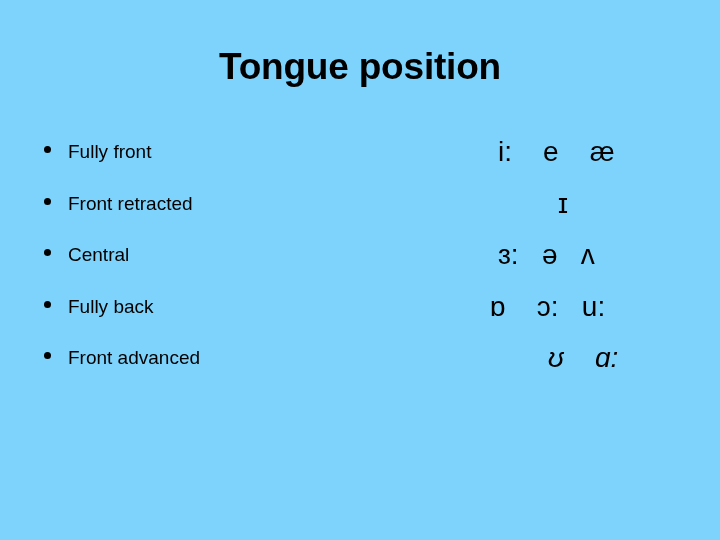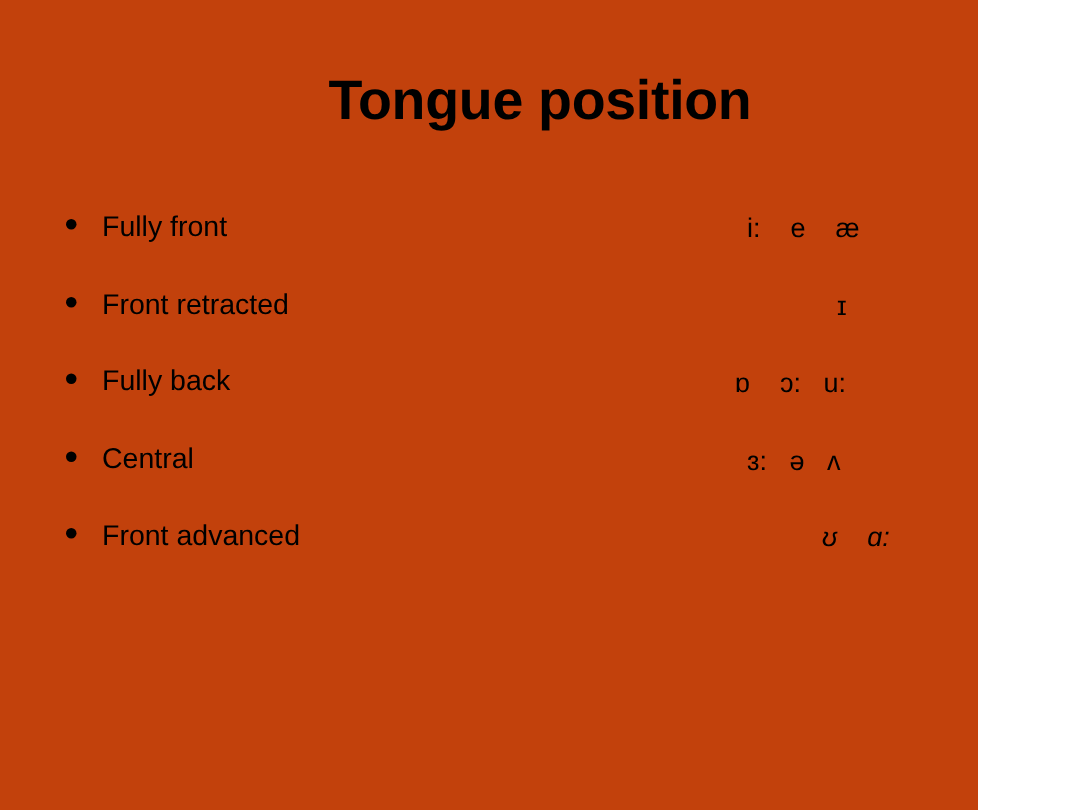--- a/index.html
+++ b/index.html
@@ -10,23 +10,23 @@
     width: 720px;
     height: 540px;
     background: #ffffff;
     font-family: "Liberation Sans", sans-serif;
     color: #000000;
     overflow: hidden;
   }
 
   .slide {
     position: relative;
-    width: 652px;
+    width: 720px;
     height: 540px;
-    background: #c2410c;
+    background: #7dd3fc;
     box-sizing: border-box;
   }
 
   
   .slide-title {
     position: absolute;
     left: 0;
     top: 44px;
     width: 720px;
     text-align: center;
@@ -68,21 +68,21 @@
     top: 0;
     font-size: 19px;
     line-height: 38px;
     color: #000000;
     white-space: nowrap;
   }
 
   .symbol-group {
     position: absolute;
     top: 0;
-    font-size: 18px;
+    font-size: 28px;
     line-height: 38px;
     color: #000000;
     white-space: pre;
   }
 
   
   .sym-r0 { left: 458px; }
   .sym-r1 { left: 518px; }
   .sym-r2 { left: 458px; }
   .sym-r3 { left: 450px; }
@@ -104,28 +104,28 @@
     </div>
 
     <div class="bullet-row">
       <span class="bullet-mark"></span>
       <span class="bullet-label">Front retracted</span>
       <span class="symbol-group sym-r1">ɪ</span>
     </div>
 
     <div class="bullet-row">
       <span class="bullet-mark"></span>
-      <span class="bullet-label">Fully back</span>
-      <span class="symbol-group sym-r3">ɒ    ɔ:   u:</span>
+      <span class="bullet-label">Central</span>
+      <span class="symbol-group sym-r2">ɜ:   ə   ʌ</span>
     </div>
 
     <div class="bullet-row">
       <span class="bullet-mark"></span>
-      <span class="bullet-label">Central</span>
-      <span class="symbol-group sym-r2">ɜ:   ə   ʌ</span>
+      <span class="bullet-label">Fully back</span>
+      <span class="symbol-group sym-r3">ɒ    ɔ:   u:</span>
     </div>
 
     <div class="bullet-row">
       <span class="bullet-mark"></span>
       <span class="bullet-label">Front advanced</span>
       <span class="symbol-group sym-r4">ʊ    ɑ:</span>
     </div>
 
   </div>
 </div>

